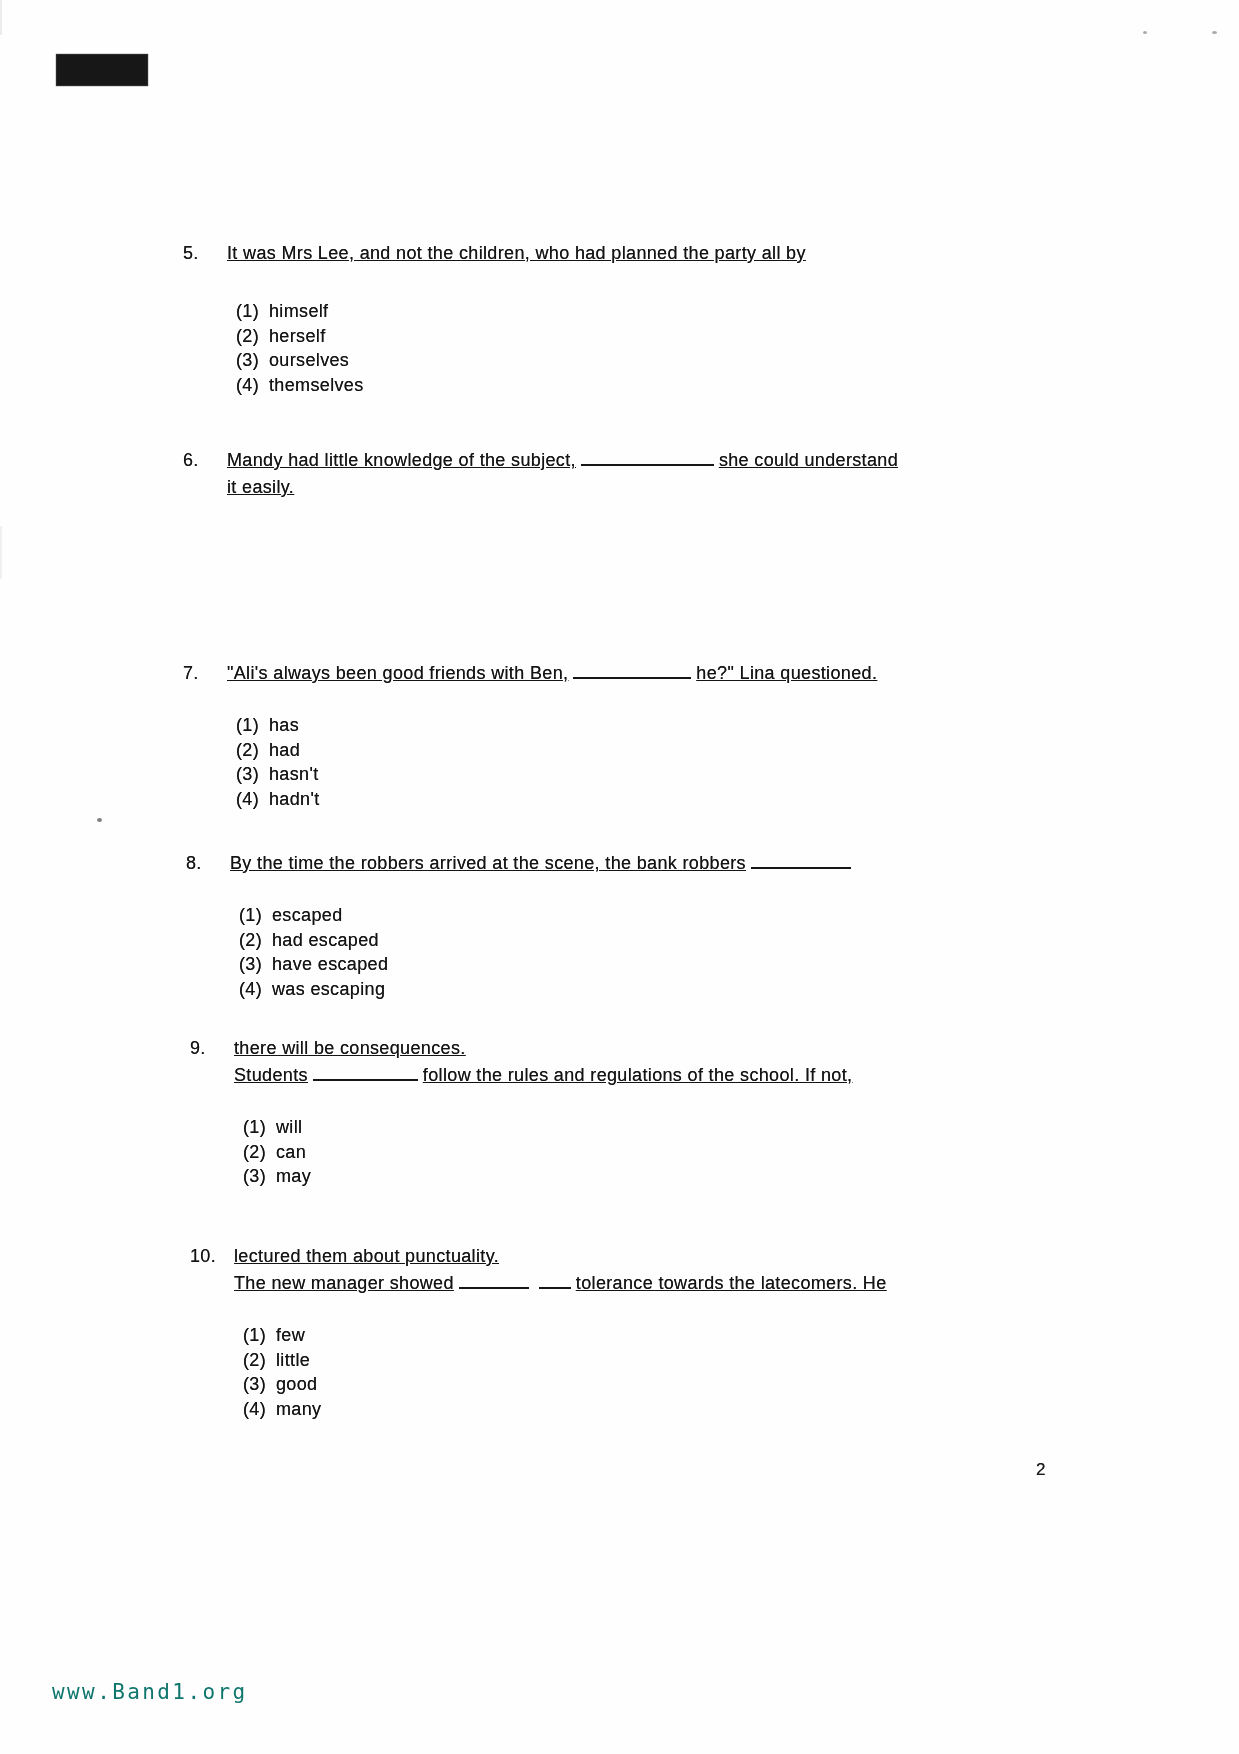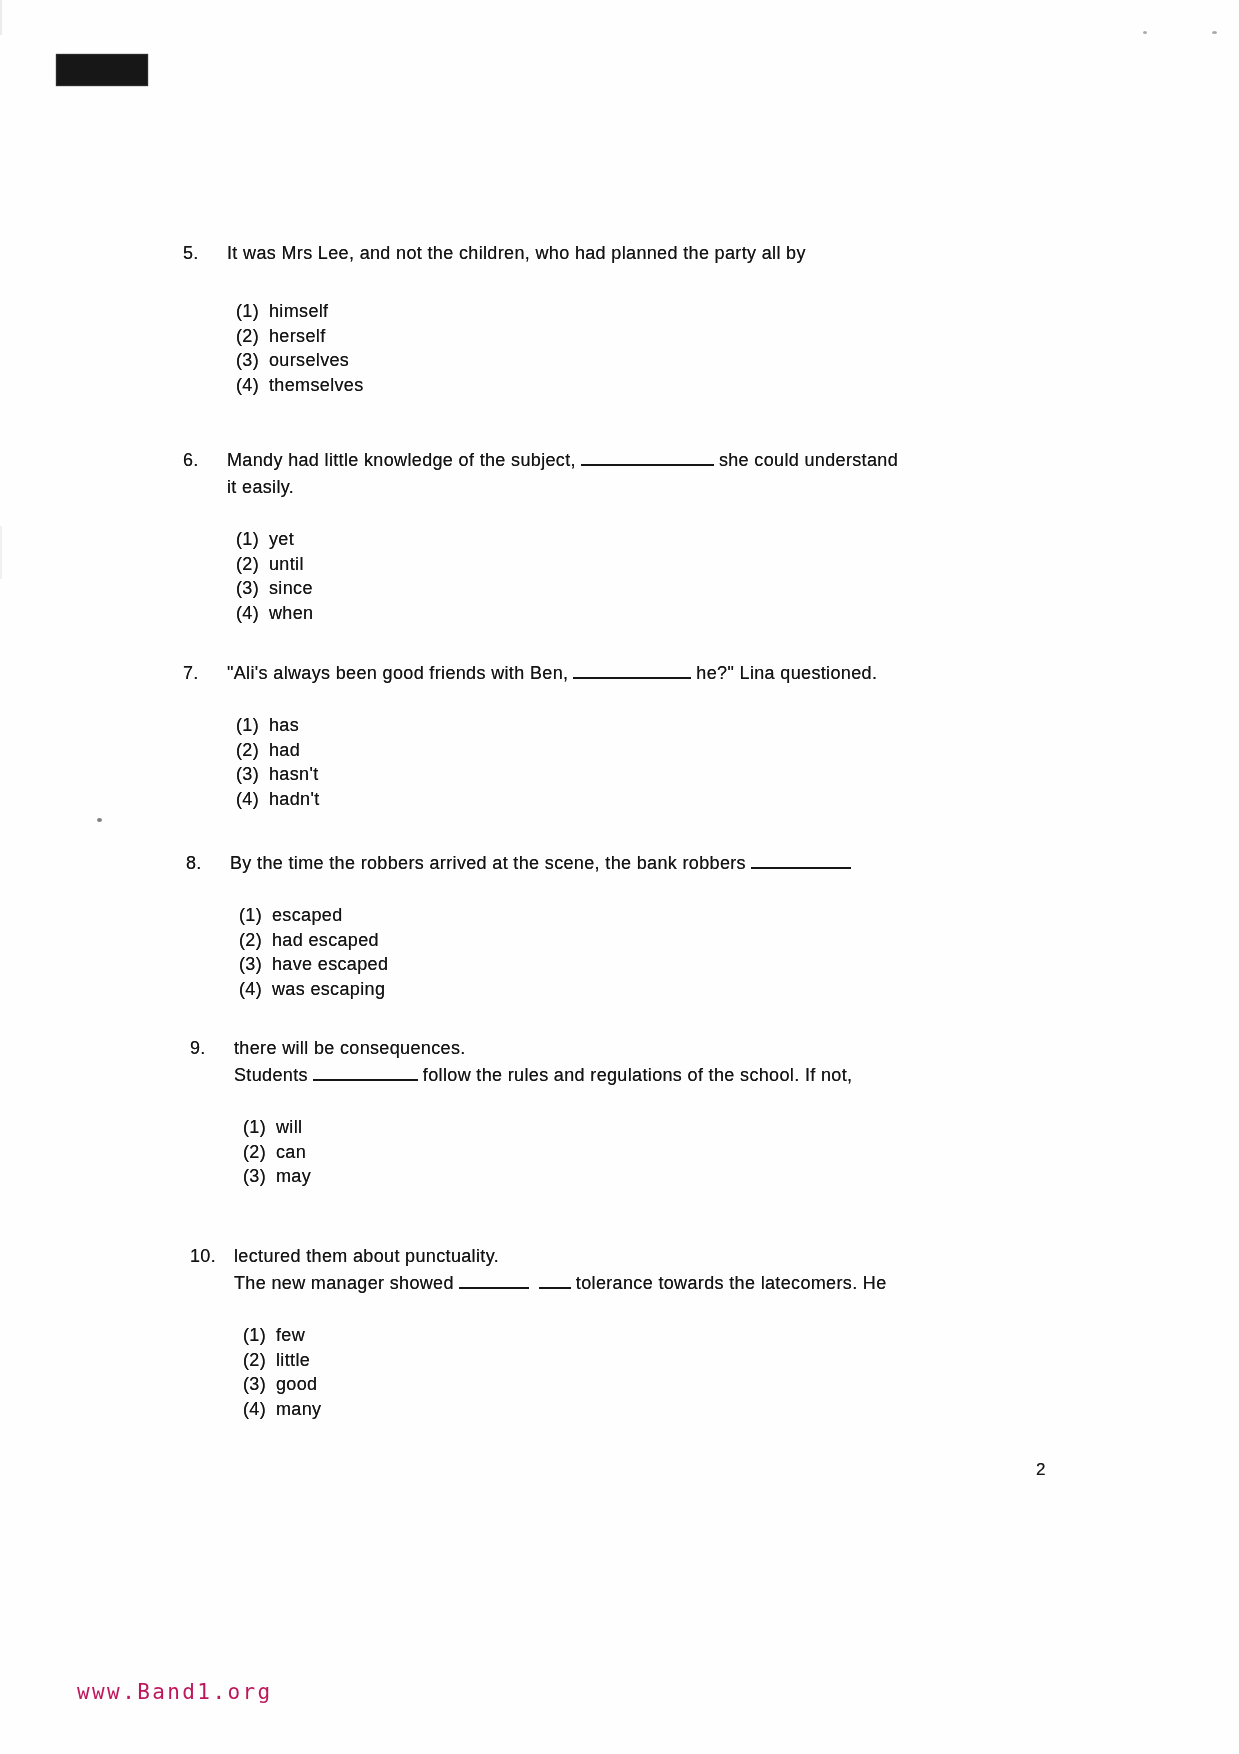--- a/index.html
+++ b/index.html
@@ -41,41 +41,41 @@
   }
   .q0{top:240px;}
   .q1{top:447px;}
   .q2{top:660px;}
   .q3{top:850px;left:186px;}
   .q4{top:1035px;left:190px;}
   .q5{top:1243px;left:190px;justify-content:space-between;}
   .qnum{width:44px;flex:0 0 44px;line-height:27px;}
   .qbody{width:930px;}
   .qline{line-height:27px;min-height:27px;white-space:nowrap;}
-  .seg{white-space:pre;}
+  .seg{white-space:pre;text-decoration:underline;}
   .blank{
     display:inline-block;
     height:0.92em;
     border-bottom:2px solid #161616;
     margin:0 5px;
   }
   .options{margin-top:26px;margin-left:9px;}
   .q0 .options{margin-top:32px;}
   .option{line-height:24.5px;white-space:nowrap;}
   .omark{display:inline-block;width:33px;}
   .olabel{display:inline-block;}
 
   .page-number{
     position:absolute;left:1036px;top:1460px;
     font-size:17px;color:#1b1b1b;
   }
   .watermark{
     position:absolute;left:52px;top:1680px;
     font-family:"DejaVu Sans Mono", monospace;
-    font-size:21px;letter-spacing:2.4px;color:#be185d;margin-left:25px;
+    font-size:21px;letter-spacing:2.4px;color:#0f766e;
   }
   
   .edge{
     position:absolute;left:0;top:0;width:2px;height:100%;
     background:linear-gradient(#d9d9d9 0 2%, transparent 2% 30%, #e3e3e3 30% 33%, transparent 33%);
     opacity:.5;
   }
 </style>
 </head>
 <body>
@@ -101,26 +101,20 @@
             <div class="option"><span class="omark">(4)</span><span class="olabel">themselves</span></div>
           </div>
         </div>
       </div>
       <div class="question q1">
         <div class="qnum">6.</div>
         <div class="qbody">
           <div class="qtext">
             <div class="qline"><span class="seg">Mandy had little knowledge of the subject,</span><span class="blank" style="width: 133px;"></span><span class="seg">she could understand</span></div>
             <div class="qline"><span class="seg">it easily.</span></div>
-          </div>
-          <div class="options">
-            <div class="option"><span class="omark">(1)</span><span class="olabel">yet</span></div>
-            <div class="option"><span class="omark">(2)</span><span class="olabel">until</span></div>
-            <div class="option"><span class="omark">(3)</span><span class="olabel">since</span></div>
-            <div class="option"><span class="omark">(4)</span><span class="olabel">when</span></div>
           </div>
         </div>
       </div>
       <div class="question q2">
         <div class="qnum">7.</div>
         <div class="qbody">
           <div class="qtext">
             <div class="qline"><span class="seg">"Ali's always been good friends with Ben,</span><span class="blank" style="width: 118px;"></span><span class="seg">he?" Lina questioned.</span></div>
           </div>
           <div class="options">

